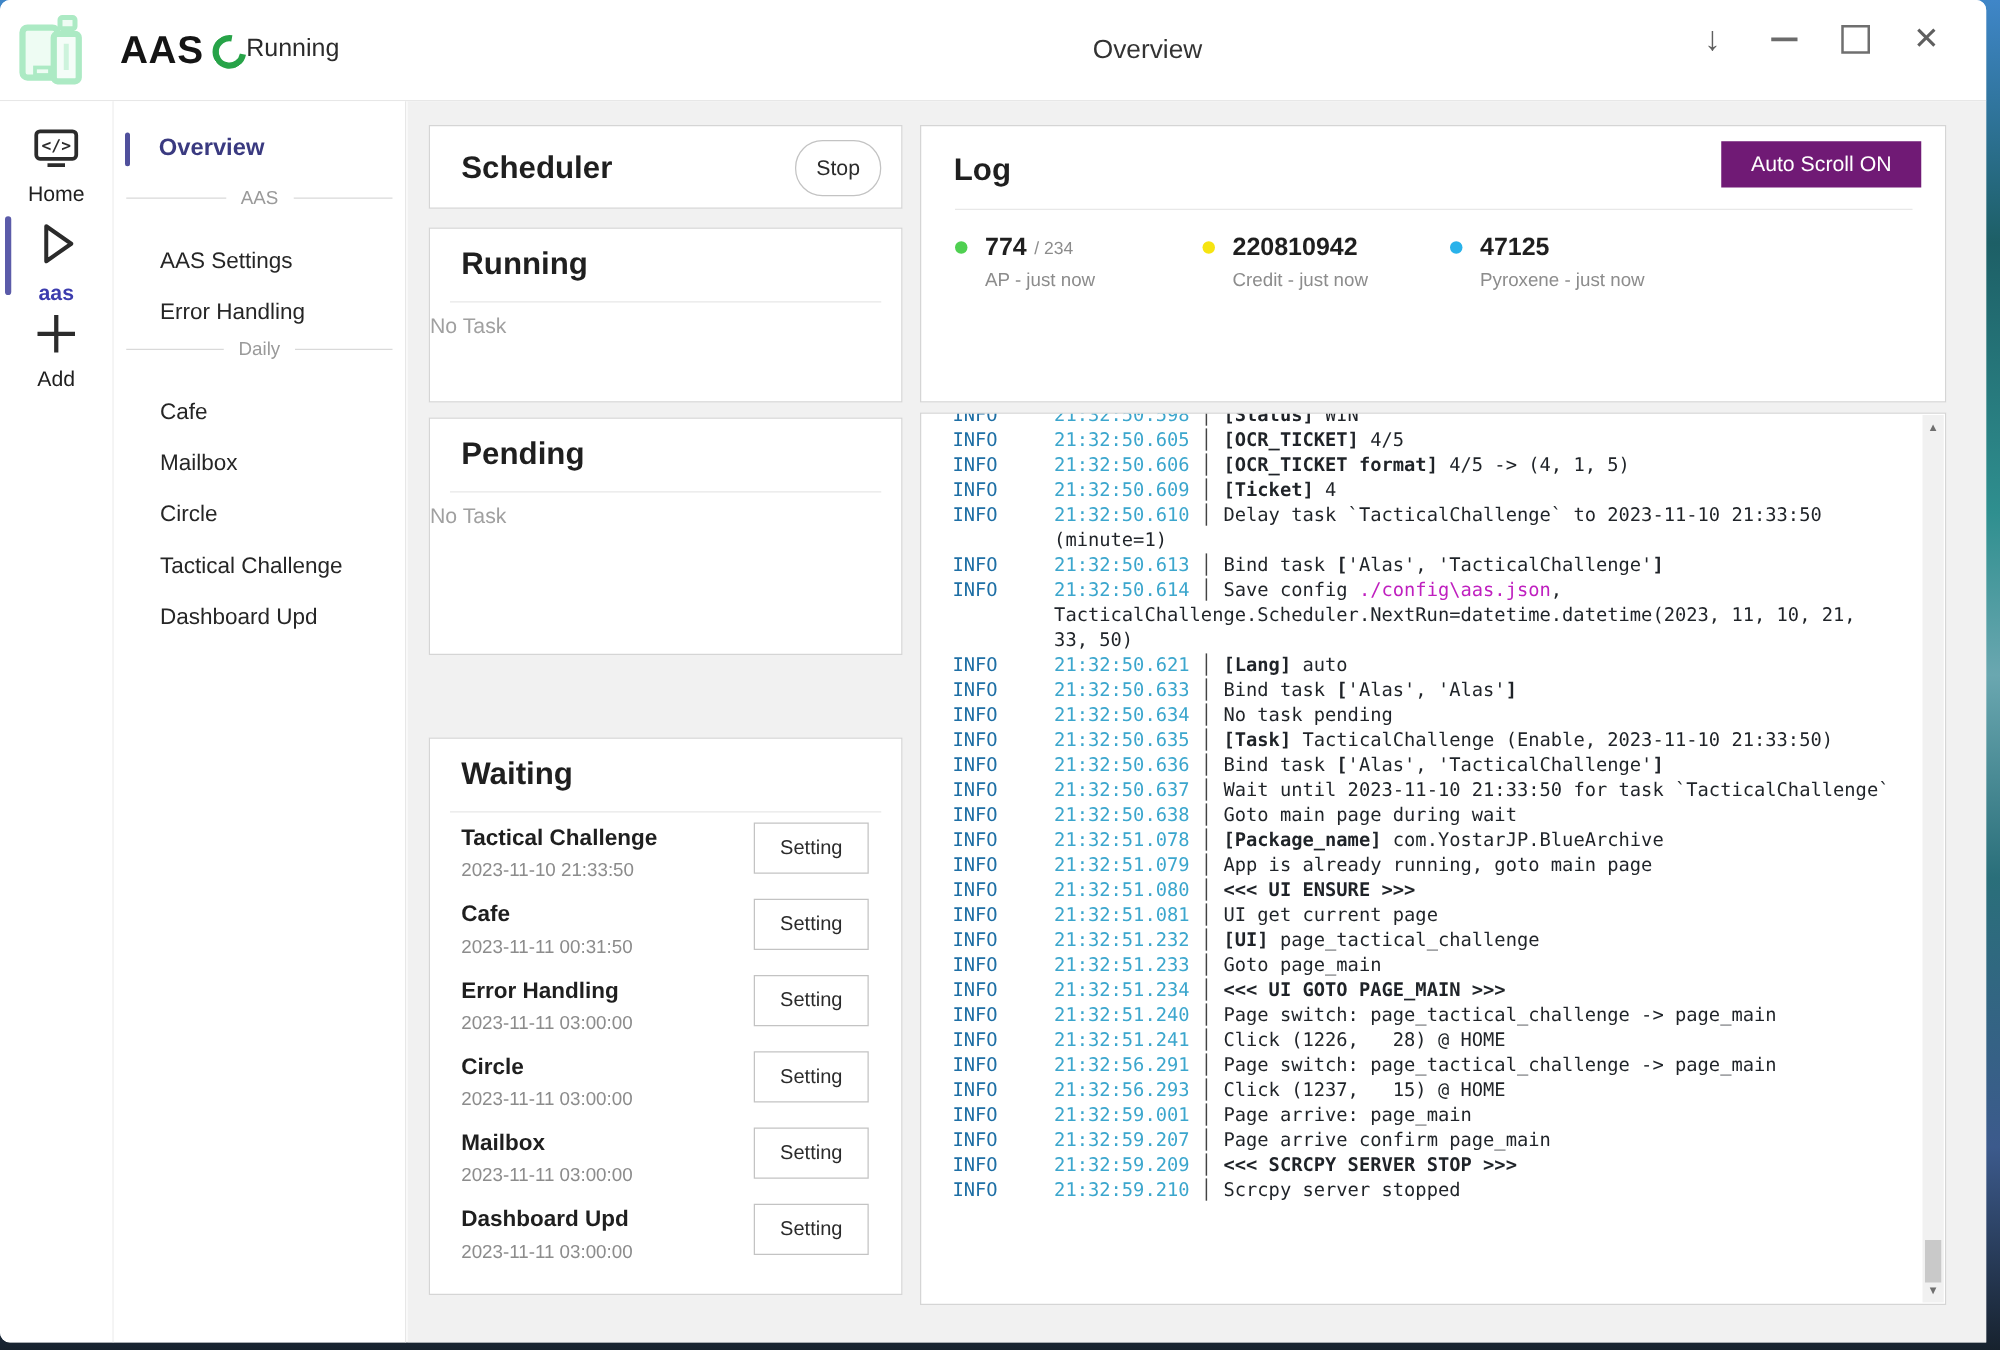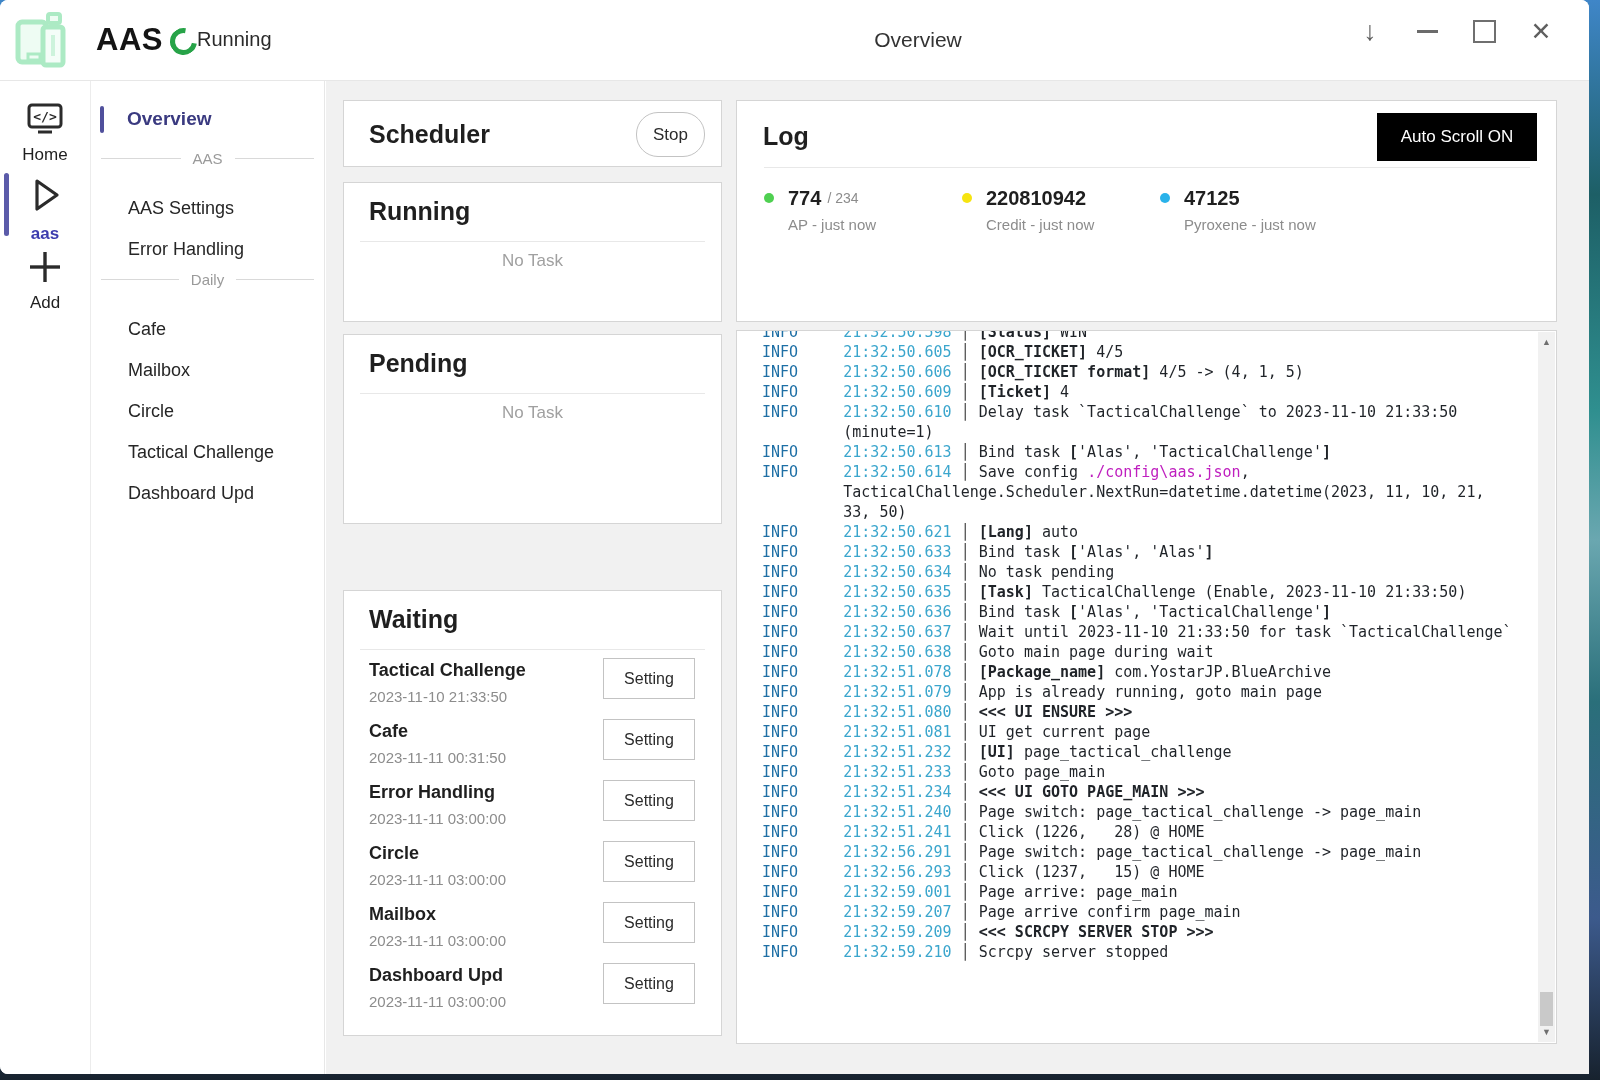--- a/index.html
+++ b/index.html
@@ -40,42 +40,42 @@
   .sb-div .dlbl{margin:0 12px;font-size:15px;color:#9a9a9a;}
   .sb-item{height:41px;display:flex;align-items:flex-end;padding-left:37px;font-size:18px;color:#262626;cursor:pointer;}
 
   
   .content{position:absolute;left:326px;top:81px;right:0;bottom:0;background:#f1f1f1;}
   .card{position:absolute;background:#fff;border:1px solid #d5d5d5;box-sizing:border-box;}
   .card-title{font-size:25px;font-weight:700;color:#1f1f1f;}
   .hdiv{height:1px;background:#e8e8e8;}
   .ghost-btn{background:#fff;border:1px solid #c3c3c3;color:#2b2b2b;font-size:17px;
     font-family:inherit;cursor:pointer;display:flex;align-items:center;justify-content:center;}
-  .empty-txt{color:#a0a0a0;font-size:17px;text-align:center;}
+  .empty-txt{color:#a0a0a0;font-size:17px;}
 
   .card.scheduler{left:17px;top:19px;width:379px;height:67px;}
   .scheduler .card-title{position:absolute;left:25px;top:19px;}
   .scheduler .ghost-btn{position:absolute;right:16px;top:11px;width:69px;height:45px;border-radius:22px;}
 
   .card.running{left:17px;top:101px;width:379px;height:140px;}
   .card.pending{left:17px;top:253px;width:379px;height:190px;}
   .panel-title{position:absolute;left:25px;top:14px;}
   .panel-div{position:absolute;left:16px;right:16px;top:58px;}
   .panel-empty{position:absolute;left:0;right:0;top:68px;}
 
   .card.waiting{left:17px;top:509px;width:379px;height:446px;text-decoration:underline;}
   .wlist{position:absolute;left:25px;right:16px;top:65px;}
   .wrow{position:relative;height:61px;}
   .wname{font-size:18px;font-weight:700;color:#1f1f1f;padding-top:4px;}
   .wdate{font-size:15px;color:#8c8c8c;margin-top:7px;}
   .wrow .ghost-btn{position:absolute;right:10px;top:2px;width:92px;height:41px;font-size:16px;}
 
   .card.loghead{left:410px;top:19px;width:821px;height:222px;}
   .loghead .card-title{position:absolute;left:26px;top:21px;}
-  .autoscroll-btn{position:absolute;right:19px;top:12px;width:160px;height:48px;background:#000000;
+  .autoscroll-btn{position:absolute;right:19px;top:12px;width:160px;height:37px;background:#701a75;
     color:#fff;font-size:17px;border:none;font-family:inherit;cursor:pointer;}
   .loghead .hdiv{position:absolute;left:27px;right:26px;top:66px;}
   .stats{position:absolute;left:27px;top:84px;right:26px;display:flex;}
   .stat{width:198px;}
   .stat-row{display:flex;align-items:center;height:26px;}
   .stat-dot{width:10px;height:10px;border-radius:50%;flex:0 0 10px;}
   .stat-val{margin-left:14px;font-size:20px;font-weight:700;color:#1f1f1f;}
   .stat-suffix{margin-left:6px;font-size:14px;color:#8c8c8c;}
   .stat-label{margin-left:24px;margin-top:5px;font-size:15px;color:#8c8c8c;}
 

